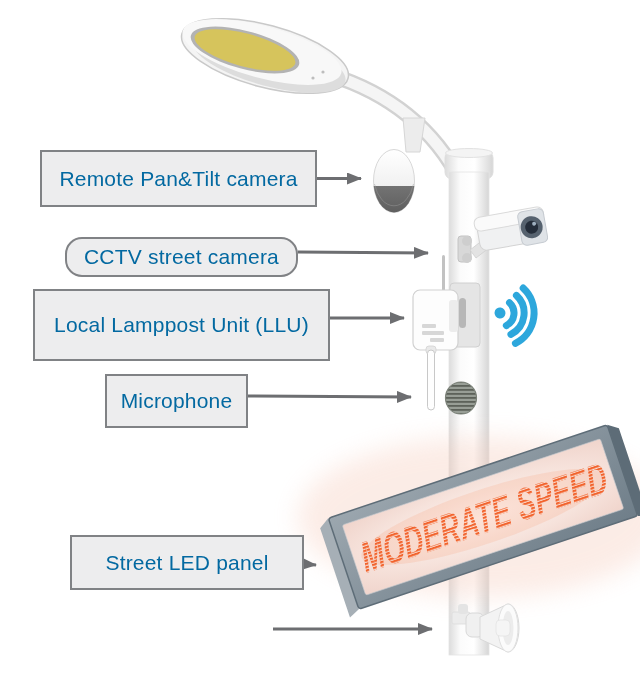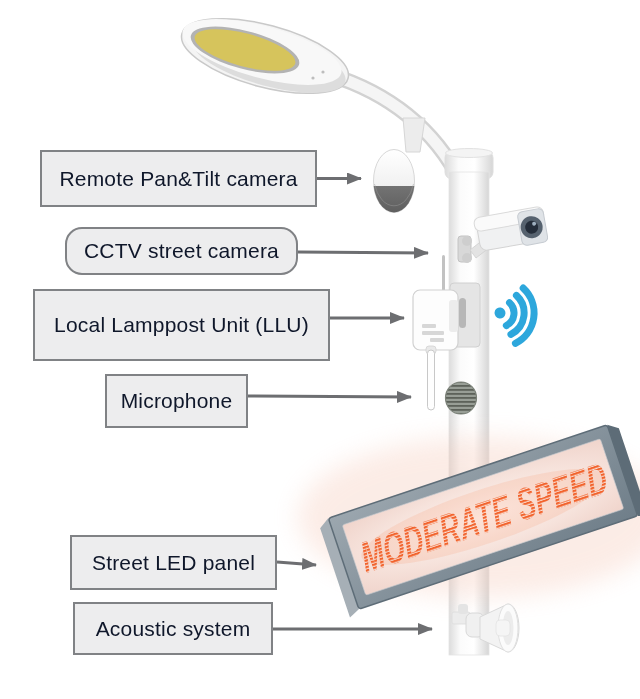--- a/index.html
+++ b/index.html
@@ -10,31 +10,31 @@
     overflow:hidden;
     font-family:"Liberation Sans", sans-serif;
   }
   #illustration{position:absolute;left:0;top:0;width:640px;height:699px;}
   .label{
     position:absolute;
     box-sizing:border-box;
     display:flex;align-items:center;justify-content:center;
     background:#ededee;
     border:2.5px solid #808285;
-    color:#0f172a;
+    color:#0369a1;
     font-size:21px;
     letter-spacing:0.2px;
     white-space:nowrap;
     z-index:2;
   }
   #lb-pantilt {left:40px;  top:150px; width:277px; height:57px;}
-  #lb-cctv    {left:65px;  top:227px; width:233px; height:48px;border-radius:17px;}
+  #lb-cctv    {left:65px;  top:237px; width:233px; height:40px;border-radius:17px;}
   #lb-llu     {left:33px;  top:289px; width:297px; height:72px;}
   #lb-mic     {left:105px; top:374px; width:143px; height:54px;}
-  #lb-led     {left:70px;  top:535px; width:207px; height:55px;}
+  #lb-led     {left:70px;  top:535px; width:234px; height:55px;}
   #lb-acoustic{left:73px;  top:602px; width:200px; height:53px;}
 </style>
 </head>
 <body>
 
 <div id="canvas">
 
   <svg id="illustration" viewBox="0 0 640 699" xmlns="http://www.w3.org/2000/svg">
     <defs>
       <linearGradient id="poleG" x1="0" y1="0" x2="1" y2="0">
@@ -178,14 +178,13 @@
       <line x1="277" y1="562" x2="316" y2="565" marker-end="url(#ah)"></line>
       <line x1="273" y1="629" x2="432" y2="629" marker-end="url(#ah)"></line>
     </g>
   </svg>
 
   <div class="label" id="lb-pantilt">Remote Pan&amp;Tilt camera</div>
   <div class="label" id="lb-cctv">CCTV street camera</div>
   <div class="label" id="lb-llu">Local Lamppost Unit (LLU)</div>
   <div class="label" id="lb-mic">Microphone</div>
   <div class="label" id="lb-led">Street LED panel</div>
-  <div class="label" id="lb-acoustic">Acoustic system</div>
 </div>
 
 </body></html>

